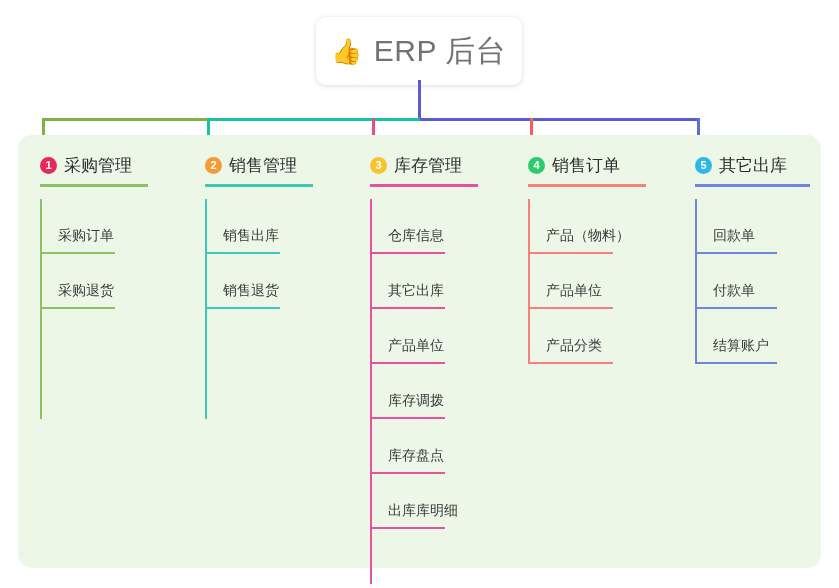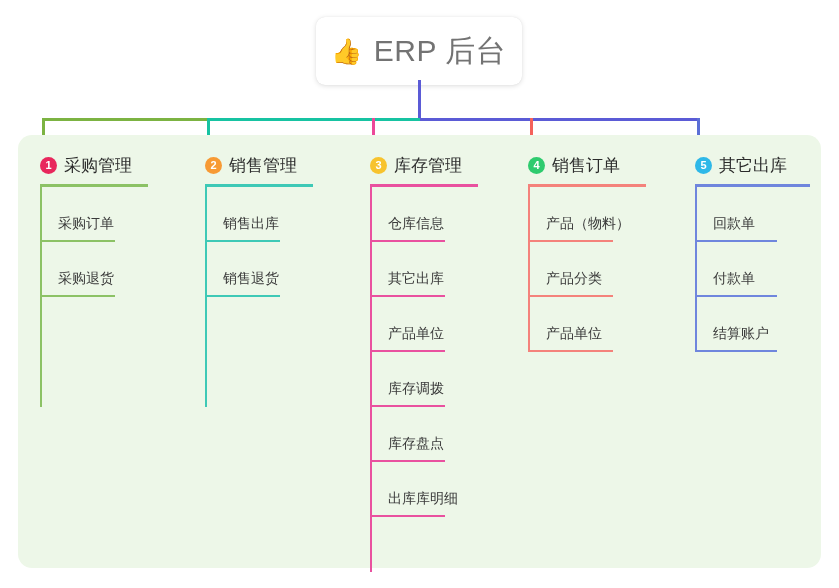--- a/index.html
+++ b/index.html
@@ -92,21 +92,21 @@
     font-size: 17px;
     color: #2b2b2b;
   }
   .head-rule {
     height: 3px;
     margin-top: 6px;
   }
 
   .leaves {
     position: relative;
-    margin-top: 0;
+    margin-top: 12px;
   }
   .spine {
     position: absolute;
     left: 0;
     top: 0;
     width: 2px;
   }
   .leaf {
     position: relative;
     height: 55px;
@@ -228,27 +228,27 @@
           <span class="col-title">销售订单</span>
         </div>
         <div class="head-rule" style="background: rgb(244, 130, 123); width: 118px;"></div>
         <div class="leaves">
           <div class="spine" style="background: rgb(244, 130, 123); height: 165px;"></div>
           <div class="leaf">
             <span class="leaf-label">产品（物料）</span>
             <div class="leaf-rule" style="background: rgb(244, 130, 123); width: 85px;"></div>
           </div>
           <div class="leaf">
+            <span class="leaf-label">产品单位</span>
+            <div class="leaf-rule" style="background: rgb(244, 130, 123); width: 85px;"></div>
+          </div>
+          <div class="leaf">
             <span class="leaf-label">产品分类</span>
             <div class="leaf-rule" style="background: rgb(244, 130, 123); width: 85px;"></div>
           </div>
-          <div class="leaf">
-            <span class="leaf-label">产品单位</span>
-            <div class="leaf-rule" style="background: rgb(244, 130, 123); width: 85px;"></div>
-          </div>
         </div>
       </div>
       <div class="column" style="left: 677px; top: 17px;">
         <div class="col-header">
           <span class="badge" style="background: rgb(46, 184, 232);">5</span>
           <span class="col-title">其它出库</span>
         </div>
         <div class="head-rule" style="background: rgb(111, 134, 221); width: 115px;"></div>
         <div class="leaves">
           <div class="spine" style="background: rgb(111, 134, 221); height: 165px;"></div>

